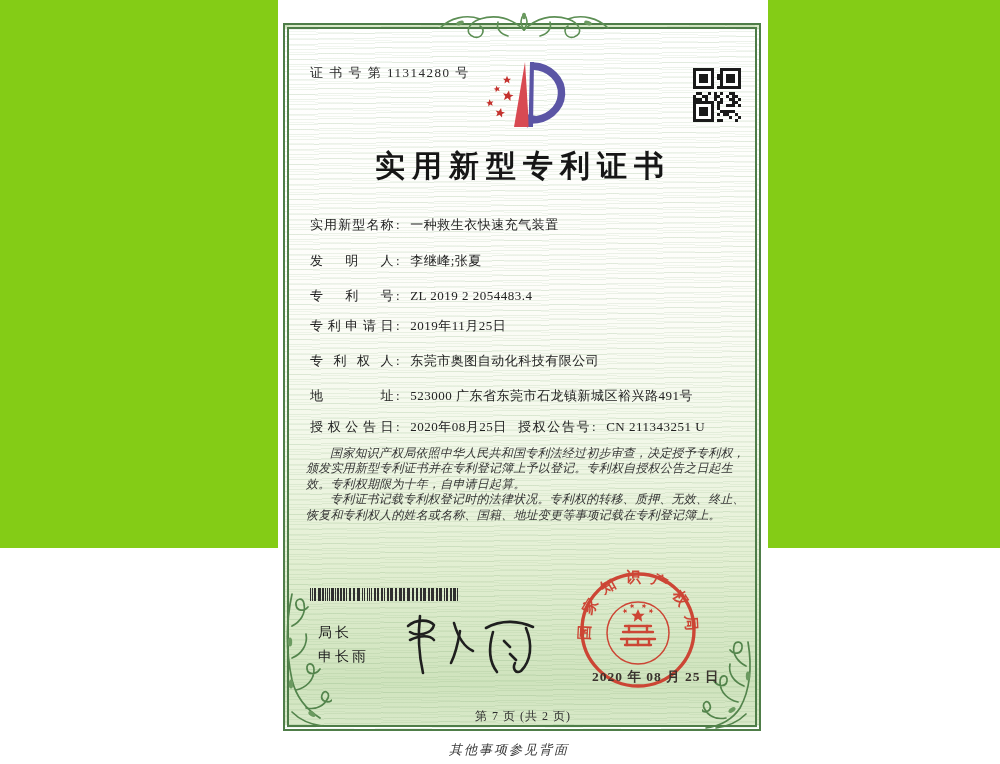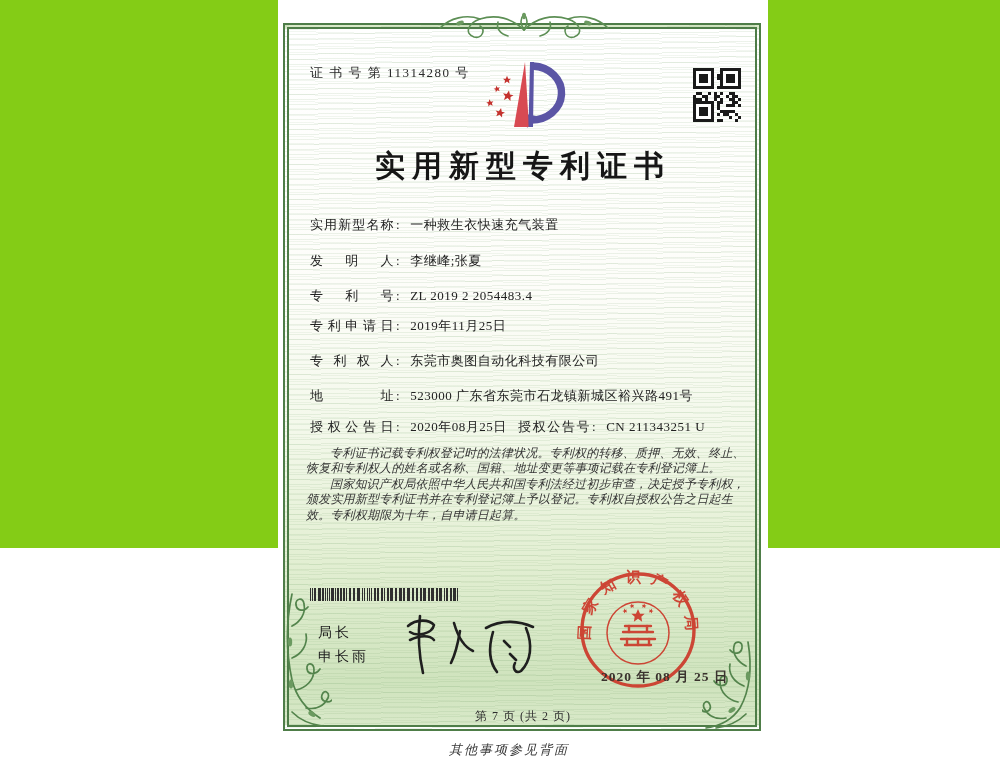--- a/index.html
+++ b/index.html
@@ -24,21 +24,21 @@
          letter-spacing:7px;color:#161616;}
   .row{left:32px;width:440px;font-size:13px;color:#222;letter-spacing:.5px;white-space:nowrap;}
   .flabel{display:inline-block;width:84px;text-align:justify;text-align-last:justify;vertical-align:baseline;}
   .colon{margin:0 10px 0 2px;}
   .g2{position:absolute;left:208px;top:0;white-space:nowrap;}
   .g2 .flabel{width:72px;}
   .paras{left:28px;top:446px;width:447px;font-size:12px;line-height:15.4px;color:#343434;
          font-style:italic;letter-spacing:.2px;}
   .paras p{margin:0;text-indent:2em;}
   .signer{left:40px;font-size:14px;letter-spacing:3px;color:#1d1d1d;}
-  .sealdate{left:314px;top:668px;font-size:13.5px;color:#3a332e;letter-spacing:1px;font-weight:600;margin-left:9px;}
+  .sealdate{left:314px;top:668px;font-size:13.5px;color:#3a332e;letter-spacing:1px;font-weight:600;}
   .pageinfo{left:0;top:708px;width:100%;text-align:center;font-size:12px;letter-spacing:1px;color:#2e2e2e;}
   .footnote{left:0;top:741px;width:100%;text-align:center;transform:translateX(-14px);
             font-size:13px;font-style:italic;letter-spacing:2px;color:#3a3a3a;font-family:Liberation Mono, monospace;}
   svg{display:block;}
 </style>
 </head>
 <body>
 
 <div class="canvas">
   <div class="page">
@@ -197,22 +197,22 @@
     </div>
 
     <div class="abs row" style="top:418px">
       <span class="flabel">授权公告日</span><span class="colon">:</span><span class="fvalue">2020年08月25日</span>
       <span class="g2">
         <span class="flabel">授权公告号</span><span class="colon">:</span><span class="fvalue">CN 211343251 U</span>
       </span>
     </div>
 
     <div class="abs paras">
+      <p>国家知识产权局依照中华人民共和国专利法经过初步审查，决定授予专利权，颁发实用新型专利证书并在专利登记簿上予以登记。专利权自授权公告之日起生效。专利权期限为十年，自申请日起算。</p>
       <p>专利证书记载专利权登记时的法律状况。专利权的转移、质押、无效、终止、恢复和专利权人的姓名或名称、国籍、地址变更等事项记载在专利登记簿上。</p>
-      <p>国家知识产权局依照中华人民共和国专利法经过初步审查，决定授予专利权，颁发实用新型专利证书并在专利登记簿上予以登记。专利权自授权公告之日起生效。专利权期限为十年，自申请日起算。</p>
     </div>
 
     <svg class="abs" id="barcode" style="left:32px;top:588px" width="153" height="13" viewBox="0 0 153 13" shape-rendering="crispEdges">
     <rect x="0" y="0" width="1" height="13" fill="#2f2f2f"></rect>
         <rect x="2" y="0" width="1" height="13" fill="#2f2f2f"></rect>
         <rect x="4" y="0" width="2" height="13" fill="#2f2f2f"></rect>
         <rect x="8" y="0" width="3" height="13" fill="#2f2f2f"></rect>
         <rect x="12" y="0" width="2" height="13" fill="#2f2f2f"></rect>
         <rect x="15" y="0" width="1" height="13" fill="#2f2f2f"></rect>
         <rect x="17" y="0" width="1" height="13" fill="#2f2f2f"></rect>

